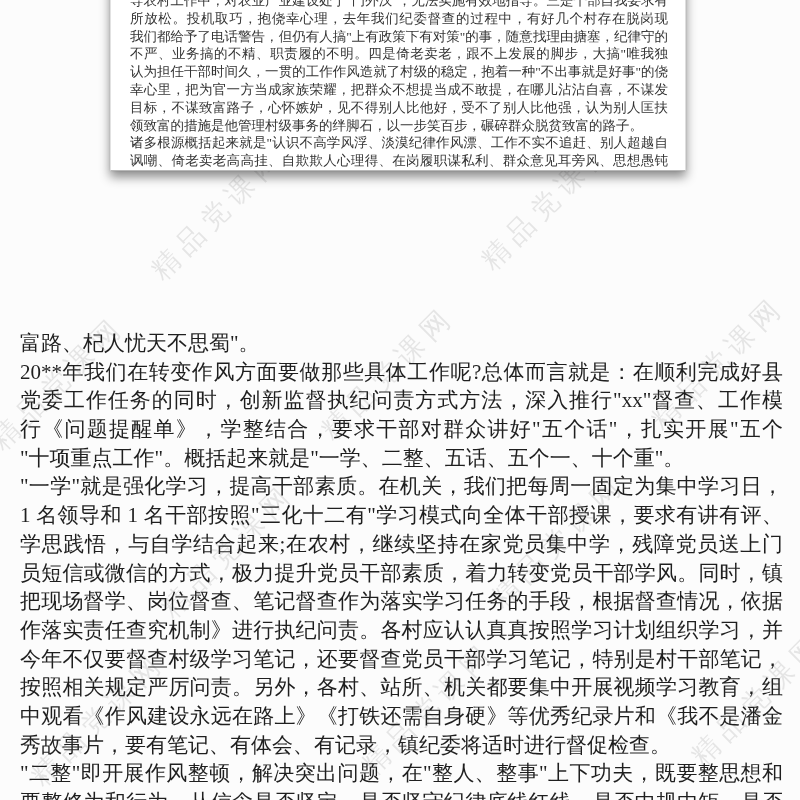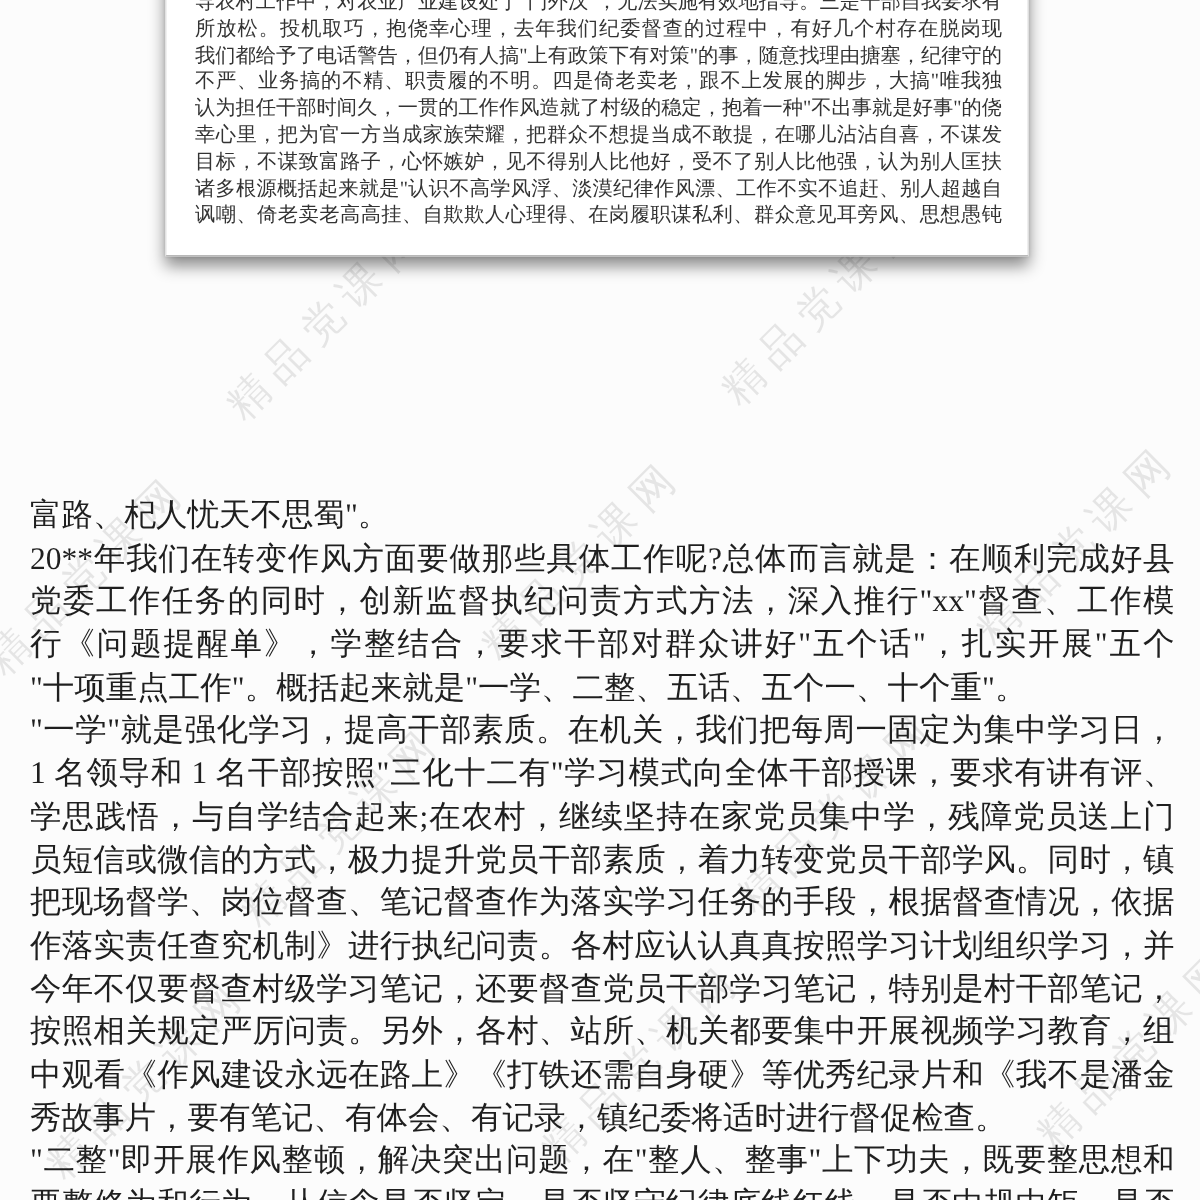--- a/index.html
+++ b/index.html
@@ -105,20 +105,21 @@
     </div>
   <div class="page-sheet"></div>
   <div class="page-text">
       <div class="tline">导农村工作中，对农业产业建设处于"门外汉"，无法实施有效地指导。三是干部自我要求有</div>
       <div class="tline">所放松。投机取巧，抱侥幸心理，去年我们纪委督查的过程中，有好几个村存在脱岗现象，</div>
       <div class="tline">我们都给予了电话警告，但仍有人搞"上有政策下有对策"的事，随意找理由搪塞，纪律守的</div>
       <div class="tline">不严、业务搞的不精、职责履的不明。四是倚老卖老，跟不上发展的脚步，大搞"唯我独尊"。</div>
       <div class="tline">认为担任干部时间久，一贯的工作作风造就了村级的稳定，抱着一种"不出事就是好事"的侥</div>
       <div class="tline">幸心里，把为官一方当成家族荣耀，把群众不想提当成不敢提，在哪儿沾沾自喜，不谋发展</div>
       <div class="tline">目标，不谋致富路子，心怀嫉妒，见不得别人比他好，受不了别人比他强，认为别人匡扶引</div>
+      <div class="tline endline">领致富的措施是他管理村级事务的绊脚石，以一步笑百步，碾碎群众脱贫致富的路子。</div>
       <div class="tline">诸多根源概括起来就是"认识不高学风浮、淡漠纪律作风漂、工作不实不追赶、别人超越自</div>
       <div class="tline">讽嘲、倚老卖老高高挂、自欺欺人心理得、在岗履职谋私利、群众意见耳旁风、思想愚钝束</div>
     </div>
   <div class="body-text">
       <div class="tline endline">富路、杞人忧天不思蜀"。</div>
       <div class="tline">20**年我们在转变作风方面要做那些具体工作呢?总体而言就是：在顺利完成好县纪委和镇</div>
       <div class="tline">党委工作任务的同时，创新监督执纪问责方式方法，深入推行"xx"督查、工作模式，广泛推</div>
       <div class="tline">行《问题提醒单》，学整结合，要求干部对群众讲好"五个话"，扎实开展"五个一"活动，抓好</div>
       <div class="tline endline">"十项重点工作"。概括起来就是"一学、二整、五话、五个一、十个重"。</div>
       <div class="tline">"一学"就是强化学习，提高干部素质。在机关，我们把每周一固定为集中学习日，每周安排</div>

